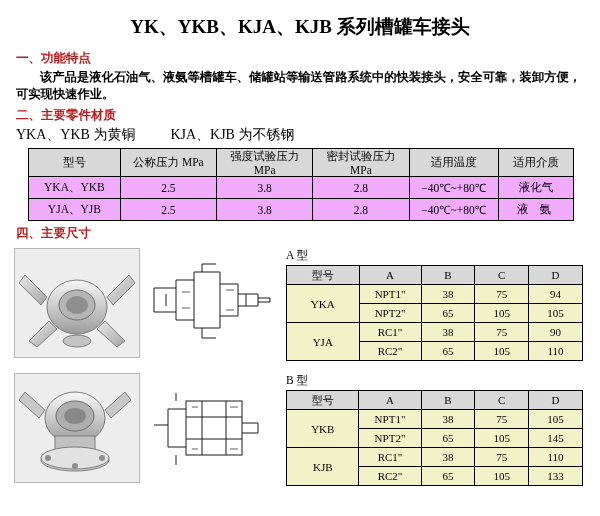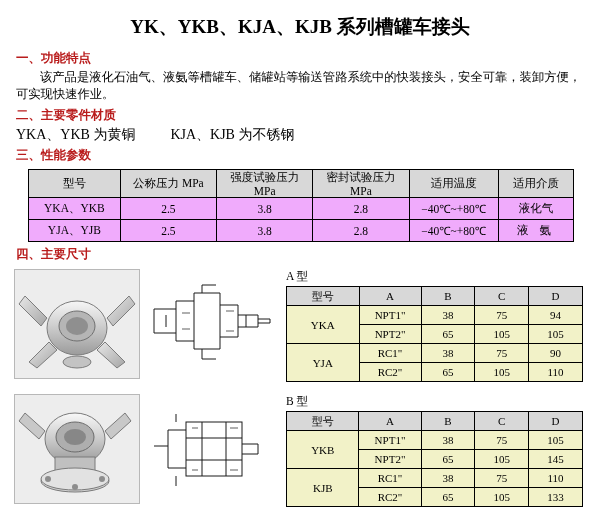--- a/index.html
+++ b/index.html
@@ -37,20 +37,21 @@
     font-size: 12.5px;
     margin: 4px 0 2px 16px;
     font-family: "Liberation Sans", sans-serif;
   }
   .para {
     font-size: 12.3px;
     line-height: 17px;
     margin: 0 14px 0 16px;
     text-indent: 24px;
     font-family: "Liberation Serif", serif;
+    font-weight: bold;
   }
   .matline {
     font-size: 14px;
     line-height: 17px;
     margin: 0 14px 0 16px;
     font-family: "Liberation Serif", serif;
   }
   .matline .gap {
     display: inline-block;
     width: 28px;
@@ -159,21 +160,20 @@
   <div class="section-head">一、功能特点</div>
   <div class="para">该产品是液化石油气、液氨等槽罐车、储罐站等输送管路系统中的快装接头，安全可靠，装卸方便，可实现快速作业。</div>
 
   <div class="section-head">二、主要零件材质</div>
   <div class="matline">
     <span>YKA、YKB 为黄铜</span>
     <span class="gap"></span>
     <span>KJA、KJB 为不锈钢</span>
   </div>
 
-  <div class="section-head">三、性能参数</div>
 
   <table class="spec-table">
     <thead>
       <tr>
         <th class="c0">型号</th>
         <th class="c1">公称压力 MPa</th>
         <th class="c2">强度试验压力 MPa</th>
         <th class="c3">密封试验压力 MPa</th>
         <th class="c4">适用温度</th>
         <th class="c5">适用介质</th>

